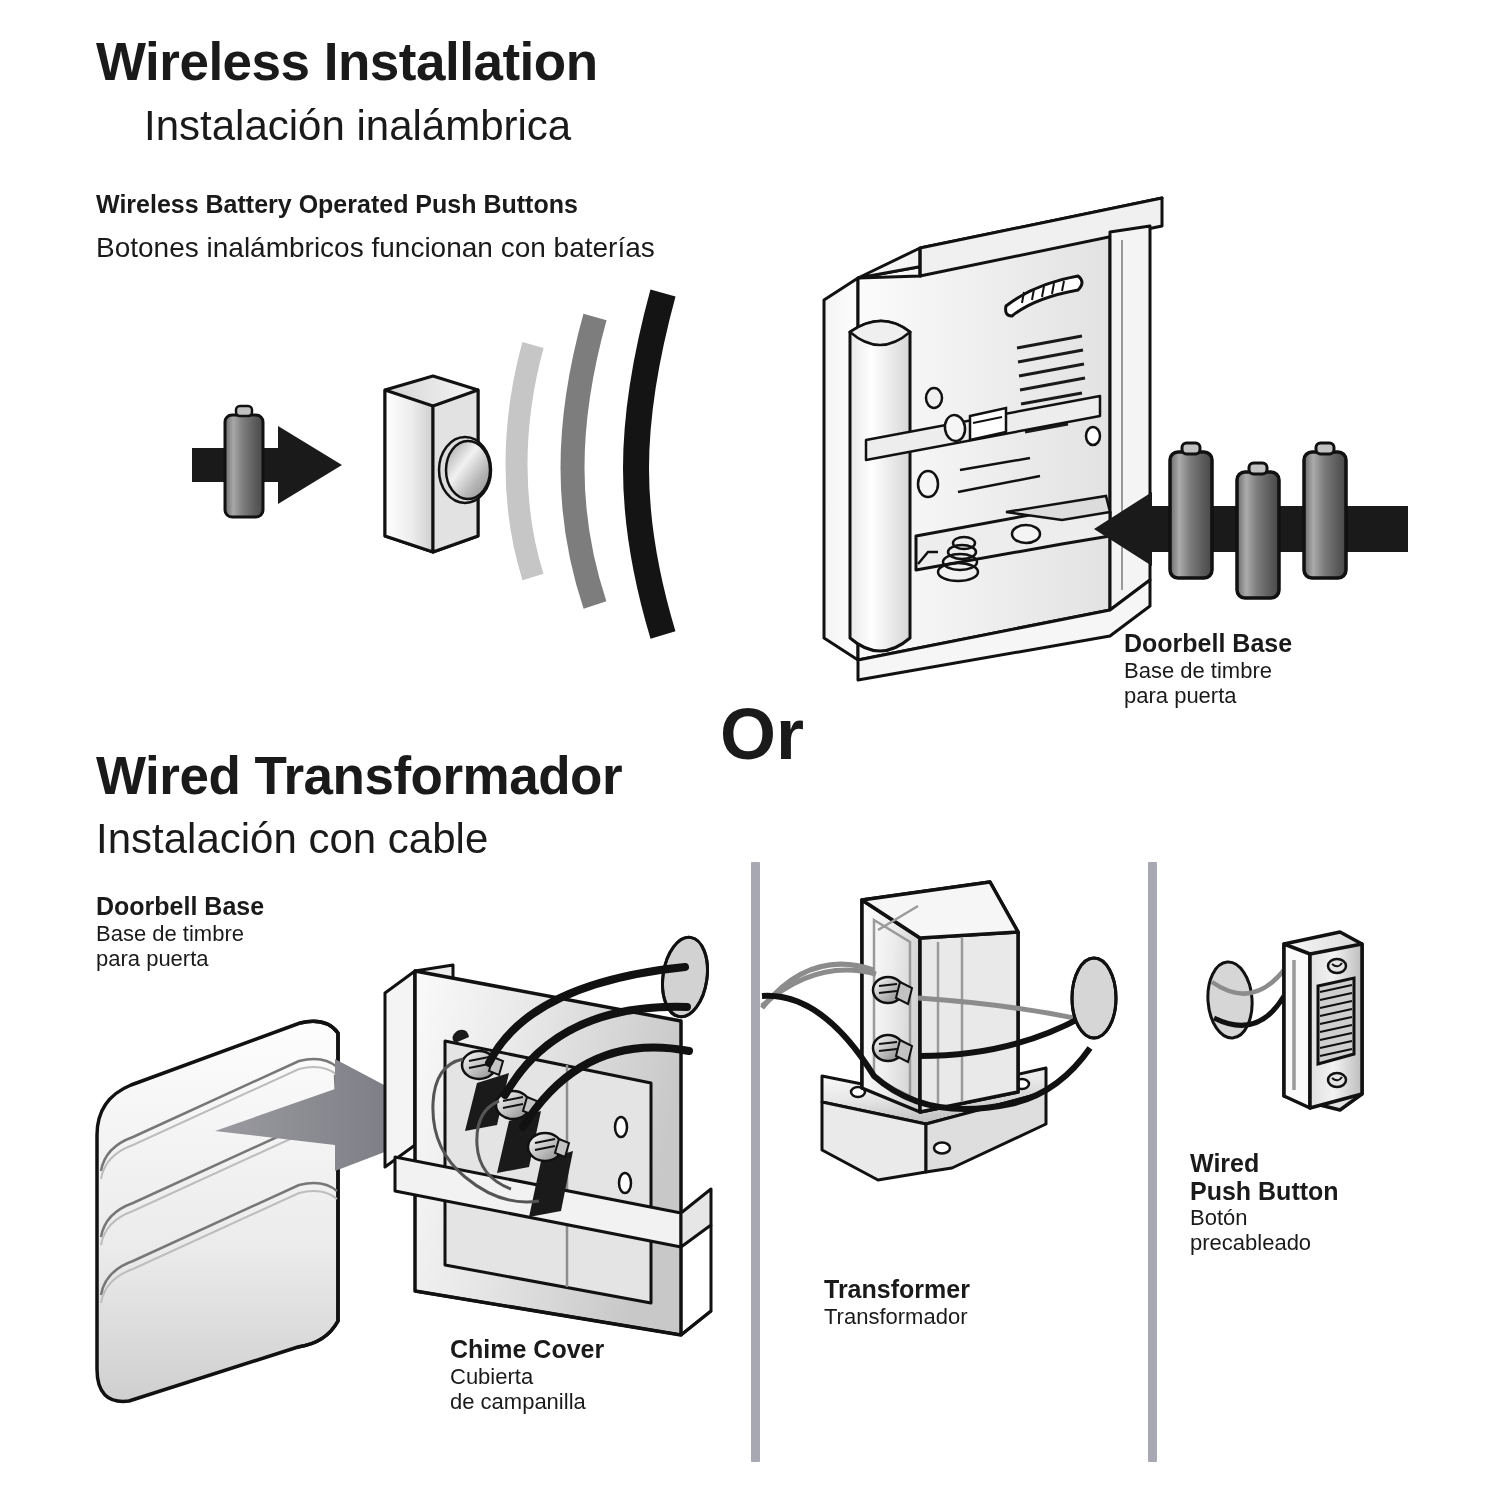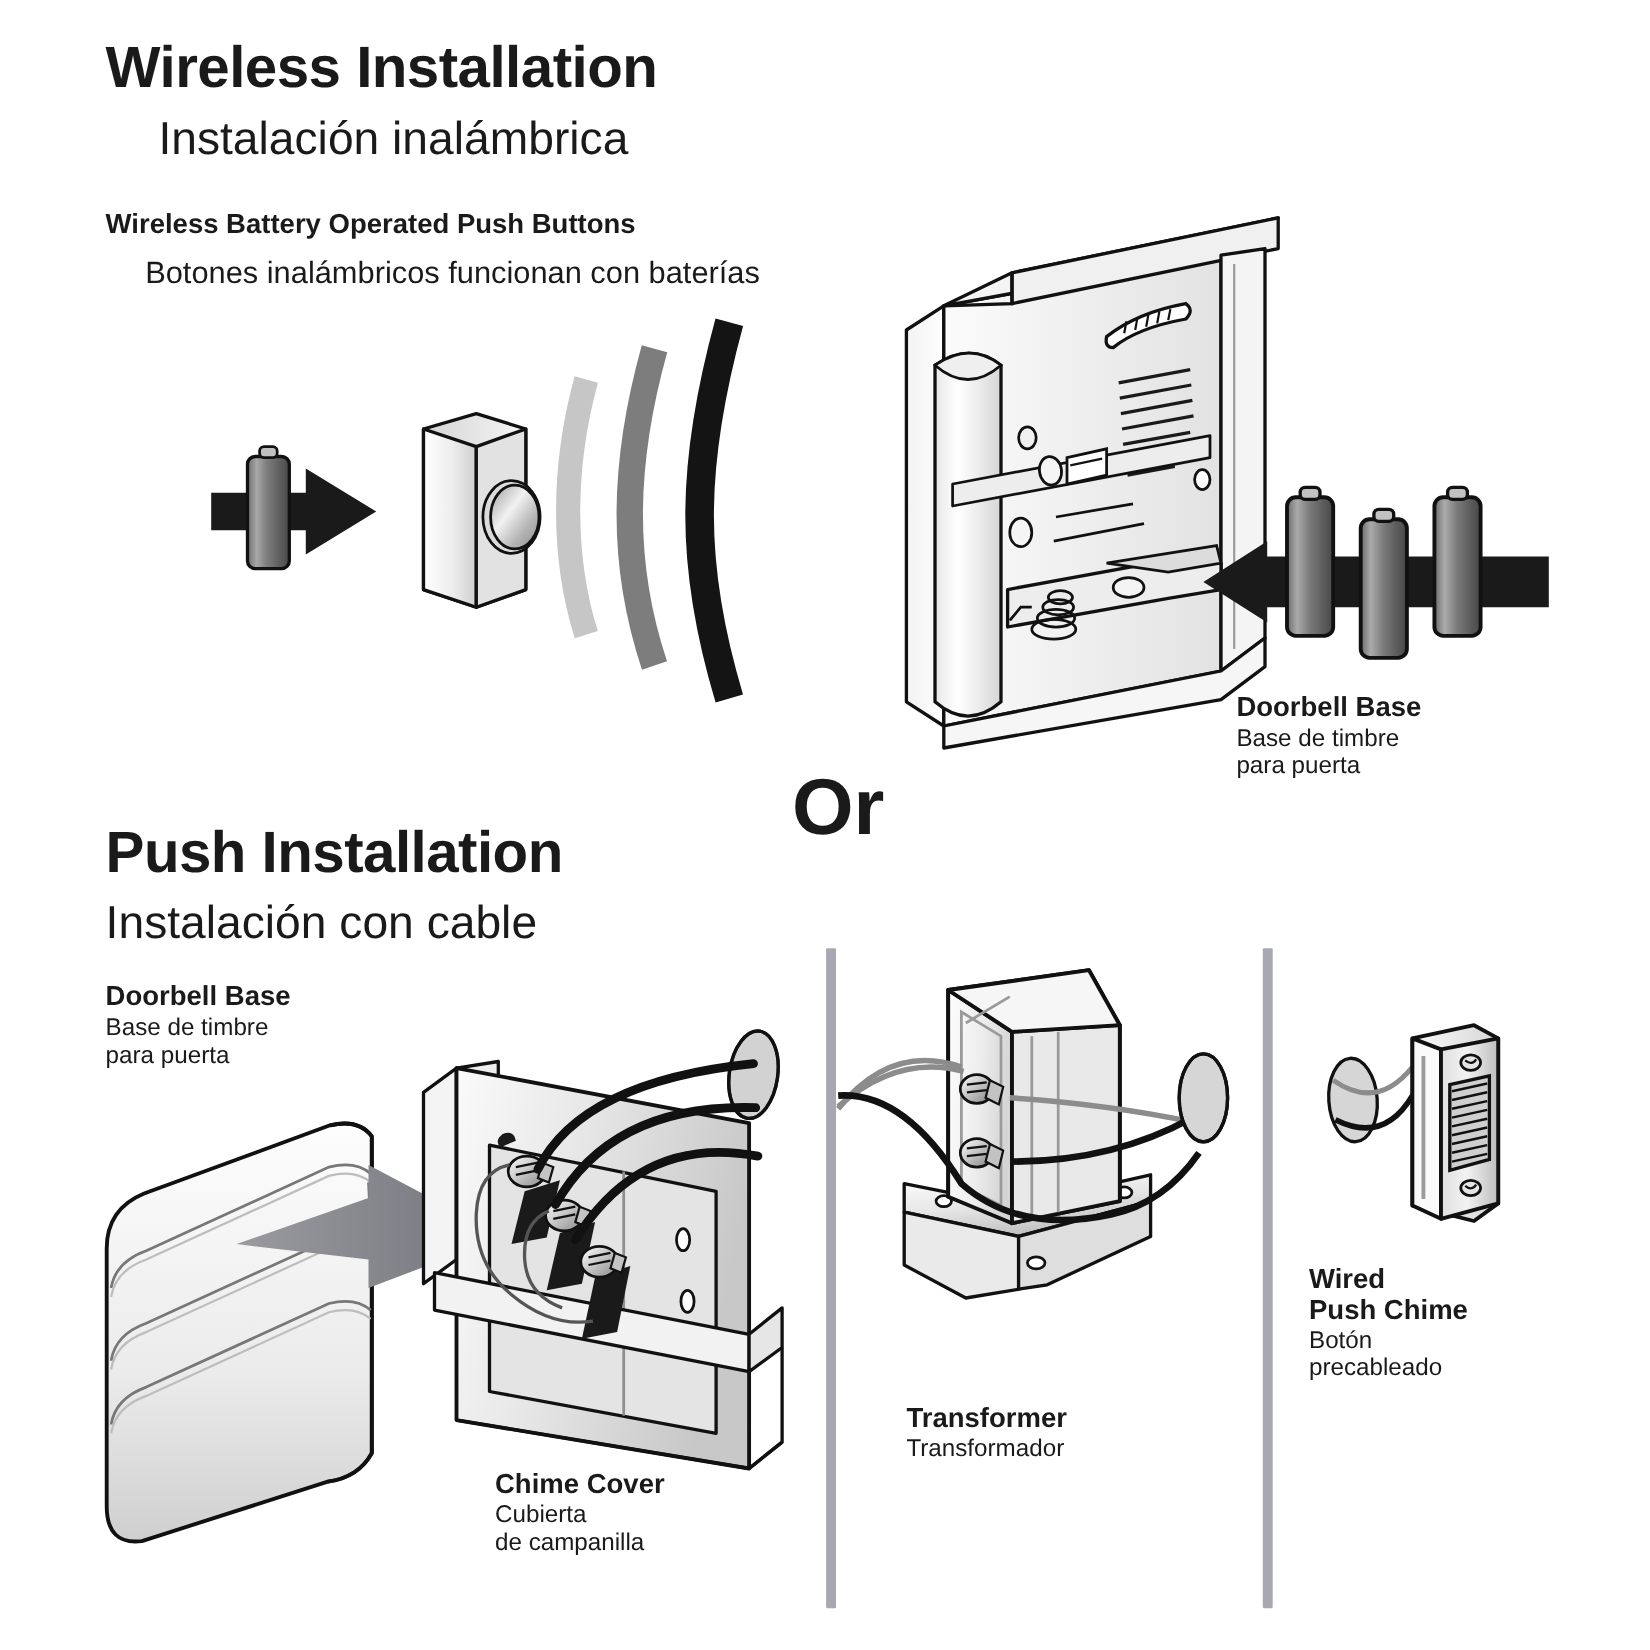--- a/index.html
+++ b/index.html
@@ -6,21 +6,21 @@
   html,body{margin:0;padding:0;background:#fff;}
   body{
     width:1500px;height:1500px;position:relative;overflow:hidden;
     font-family:"Liberation Sans","DejaVu Sans",sans-serif;
     color:#1a1a1a;background:#ffffff;
   }
   .abs{position:absolute;}
   .h1{font-size:53px;font-weight:bold;letter-spacing:-0.5px;line-height:1.05;white-space:nowrap;}
   .h1sub{font-size:42px;font-weight:normal;line-height:1.05;white-space:nowrap;}
   .h2{font-size:25px;font-weight:bold;line-height:1.12;white-space:nowrap;}
-  .h2sub{font-size:28px;font-weight:normal;line-height:1.12;white-space:nowrap;margin-left:36px;}
+  .h2sub{font-size:28px;font-weight:normal;line-height:1.12;white-space:nowrap;}
   .lbl-t{font-size:25px;font-weight:bold;line-height:1.1;}
   .lbl-s{font-size:22px;font-weight:normal;line-height:1.14;}
   .orword{font-size:72px;font-weight:bold;line-height:1;}
   .divider{background:#a8a8b2;border-radius:1px;}
   svg{display:block;overflow:visible;}
 </style>
 </head>
 <body>
 
 <div class="abs h1" style="left:96px;top:34px;">Wireless Installation</div>
@@ -207,21 +207,21 @@
 </div>
 
 <div class="abs" style="left:1124px;top:630px;">
   <div class="lbl-t">Doorbell Base</div>
   <div class="lbl-s">Base de timbre</div>
   <div class="lbl-s">para puerta</div>
 </div>
 
 <div class="abs orword" style="left:720px;top:698px;">Or</div>
 
-<div class="abs h1" style="left:96px;top:748px;">Push Installation</div>
+<div class="abs h1" style="left:96px;top:748px;">Wired Transformador</div>
 <div class="abs h1sub" style="left:96px;top:817px;">Instalación con cable</div>
 
 <div class="abs" style="left:96px;top:893px;">
   <div class="lbl-t">Doorbell Base</div>
   <div class="lbl-s">Base de timbre</div>
   <div class="lbl-s">para puerta</div>
 </div>
 
 <div class="abs divider" style="left:751px;top:862px;width:9px;height:600px;"></div>
 <div class="abs divider" style="left:1148px;top:862px;width:9px;height:600px;"></div>
@@ -472,16 +472,16 @@
       <ellipse cx="157" cy="36" rx="9" ry="7" fill="#e4e4e4" stroke="#111" stroke-width="2.5"></ellipse>
       <path d="M152,34 q6,5 10,-1" fill="none" stroke="#111" stroke-width="2"></path>
       <ellipse cx="157" cy="150" rx="9" ry="7" fill="#e4e4e4" stroke="#111" stroke-width="2.5"></ellipse>
       <path d="M152,148 q6,5 10,-1" fill="none" stroke="#111" stroke-width="2"></path>
     </g>
   </svg>
 </div>
 
 <div class="abs" style="left:1190px;top:1150px;">
   <div class="lbl-t">Wired</div>
-  <div class="lbl-t">Push Chime</div>
+  <div class="lbl-t">Push Button</div>
   <div class="lbl-s">Botón</div>
   <div class="lbl-s">precableado</div>
 </div>
 
 </body></html>

